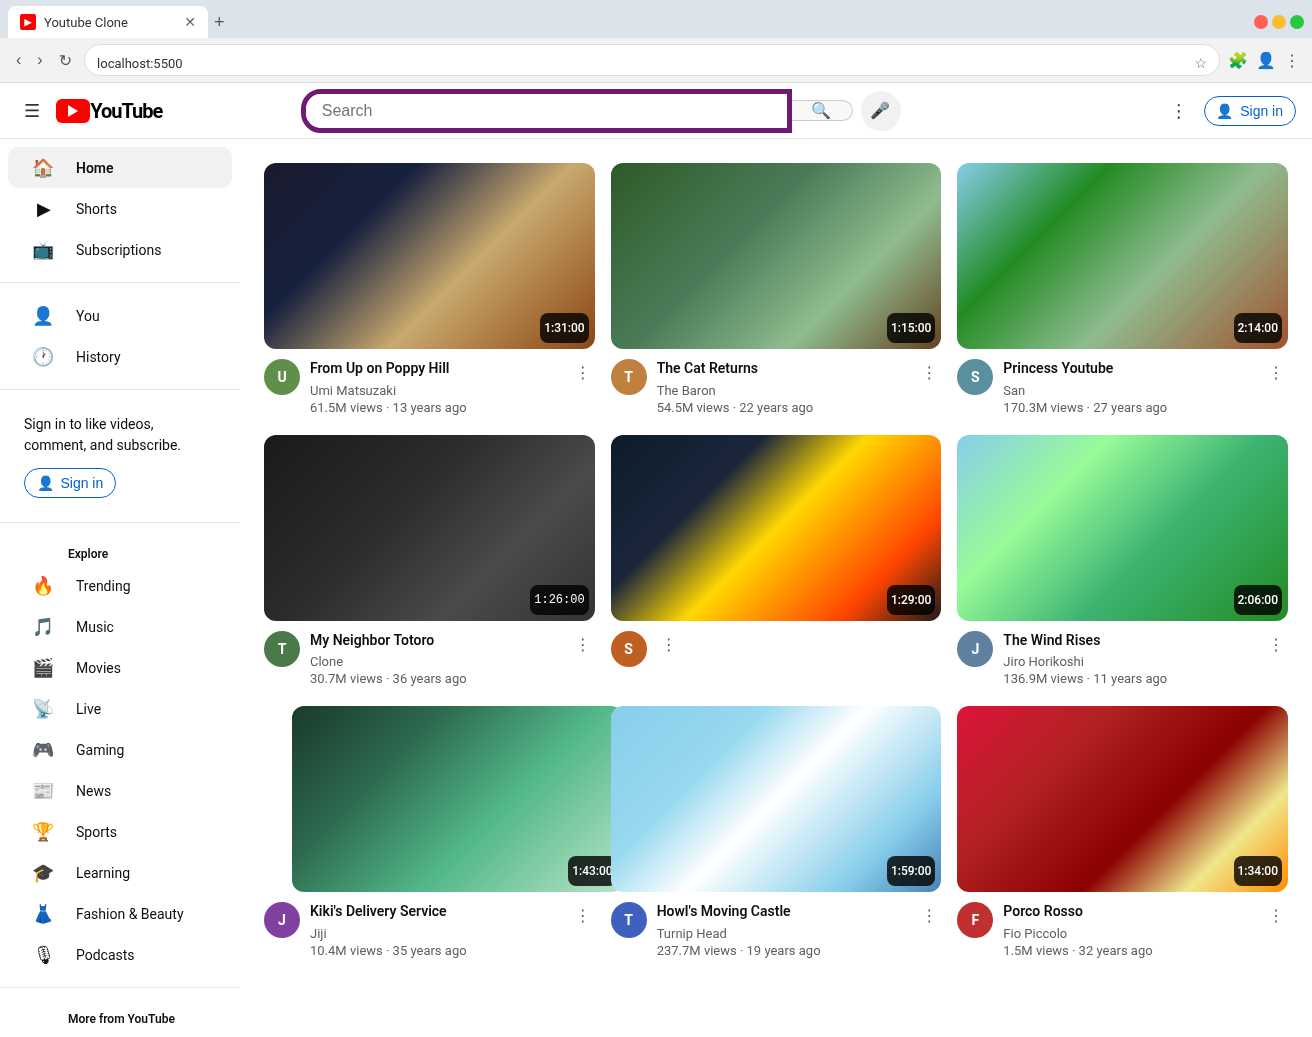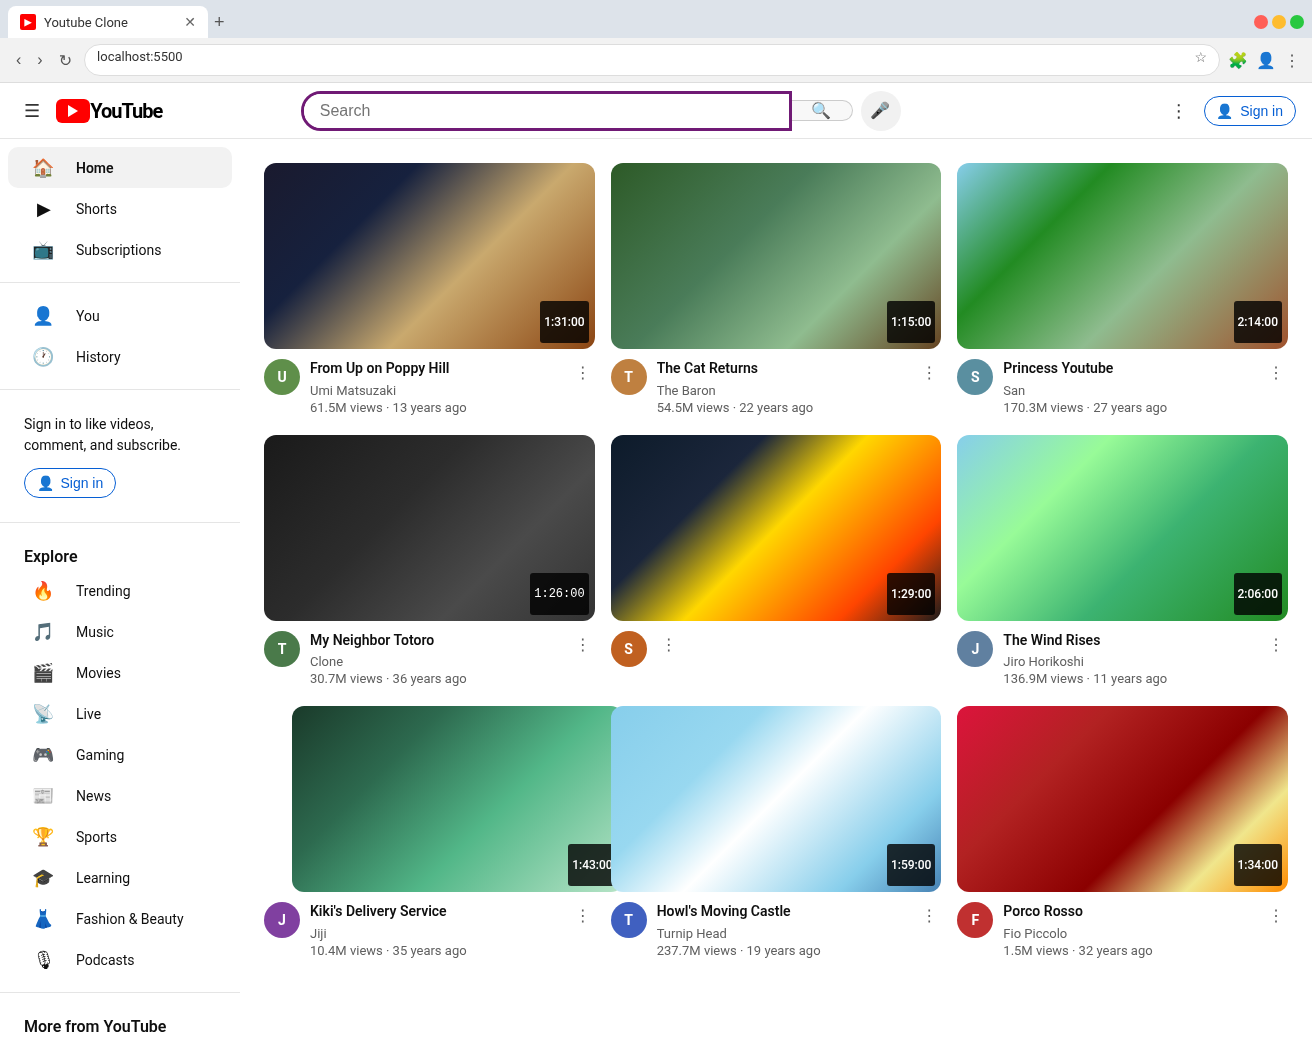--- a/index.html
+++ b/index.html
@@ -50,21 +50,21 @@
       padding: 6px 12px;
       gap: 8px;
       background: #f2f2f2;
       height: 44px;
     }
     .nav-btn { background: none; border: none; cursor: pointer; color: #555; font-size: 16px; padding: 4px; }
     .nav-btn:disabled { color: #bbb; }
     .address-input {
       flex: 1;
       display: flex;
-      align-items: flex-start;
+      align-items: flex-end;
       background: #fff;
       border: 1px solid #ddd;
       border-radius: 20px;
       padding: 4px 12px;
       gap: 8px;
       height: 32px;
     }
     .address-text { font-size: 13px; color: #333; flex: 1; }
     .address-icons { display: flex; gap: 8px; align-items: center; color: #666; font-size: 14px; }
     .browser-toolbar-right { display: flex; align-items: center; gap: 8px; color: #555; font-size: 16px; }
@@ -105,21 +105,21 @@
     .yt-search-bar {
       flex: 1;
       display: flex;
       align-items: center;
       max-width: 600px;
       margin: 0 auto;
     }
     .yt-search-input-wrap {
       display: flex;
       flex: 1;
-      border: 3px solid #701a75;
+      border: 5px solid #701a75;
       border-radius: 20px 0 0 20px;
       overflow: hidden;
     }
     .yt-search-input {
       flex: 1;
       border: none;
       outline: none;
       padding: 8px 16px;
       font-size: 16px;
       background: #fff;
@@ -177,21 +177,21 @@
       padding: 10px 24px;
       cursor: pointer;
       border-radius: 10px;
       margin: 0 8px;
       font-size: 14px;
       color: #0f0f0f;
     }
     .sidebar-item.active { background: #f2f2f2; font-weight: 600; }
     .sidebar-icon { font-size: 18px; min-width: 24px; text-align: center; }
     .sidebar-divider { border: none; border-top: 1px solid #e5e5e5; margin: 12px 0; }
-    .sidebar-section-title { font-size: 16px; font-weight: 600; padding: 12px 24px 4px; color: #0f0f0f; }
+    .sidebar-section-title { font-size: 12px; font-weight: 600; padding: 12px 24px 4px; color: #0f0f0f; margin-left: 44px; }
     .signin-prompt { padding: 12px 24px; font-size: 14px; color: #0f0f0f; line-height: 1.5; }
     .signin-prompt-btn {
       display: flex; align-items: center; gap: 6px;
       border: 1px solid #065fd4;
       border-radius: 20px;
       padding: 6px 12px;
       background: none;
       cursor: pointer;
       color: #065fd4;
       font-size: 14px;
@@ -218,22 +218,22 @@
       border-radius: 12px;
       overflow: hidden;
       background: #000;
     }
     .video-duration {
       position: absolute;
       bottom: 6px; right: 6px;
       background: rgba(0,0,0,0.8);
       color: white;
       font-size: 12px;
-      padding: 14px 4px;
-      border-radius: 3px;
+      padding: 8px 4px;
+      border-radius: 8px;
       font-weight: 500;
     }
     .video-info { display: flex; gap: 10px; margin-top: 10px; }
     .video-avatar {
       width: 36px; height: 36px;
       border-radius: 50%;
       flex-shrink: 0;
       display: flex; align-items: center; justify-content: center;
       font-size: 14px; font-weight: bold; color: white;
     }

